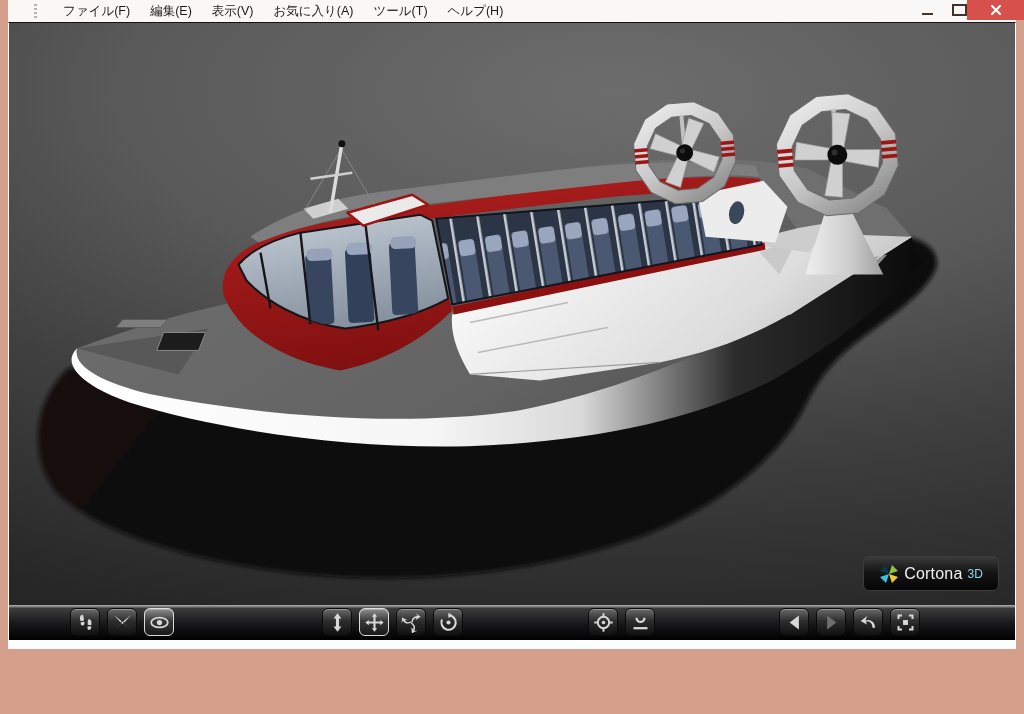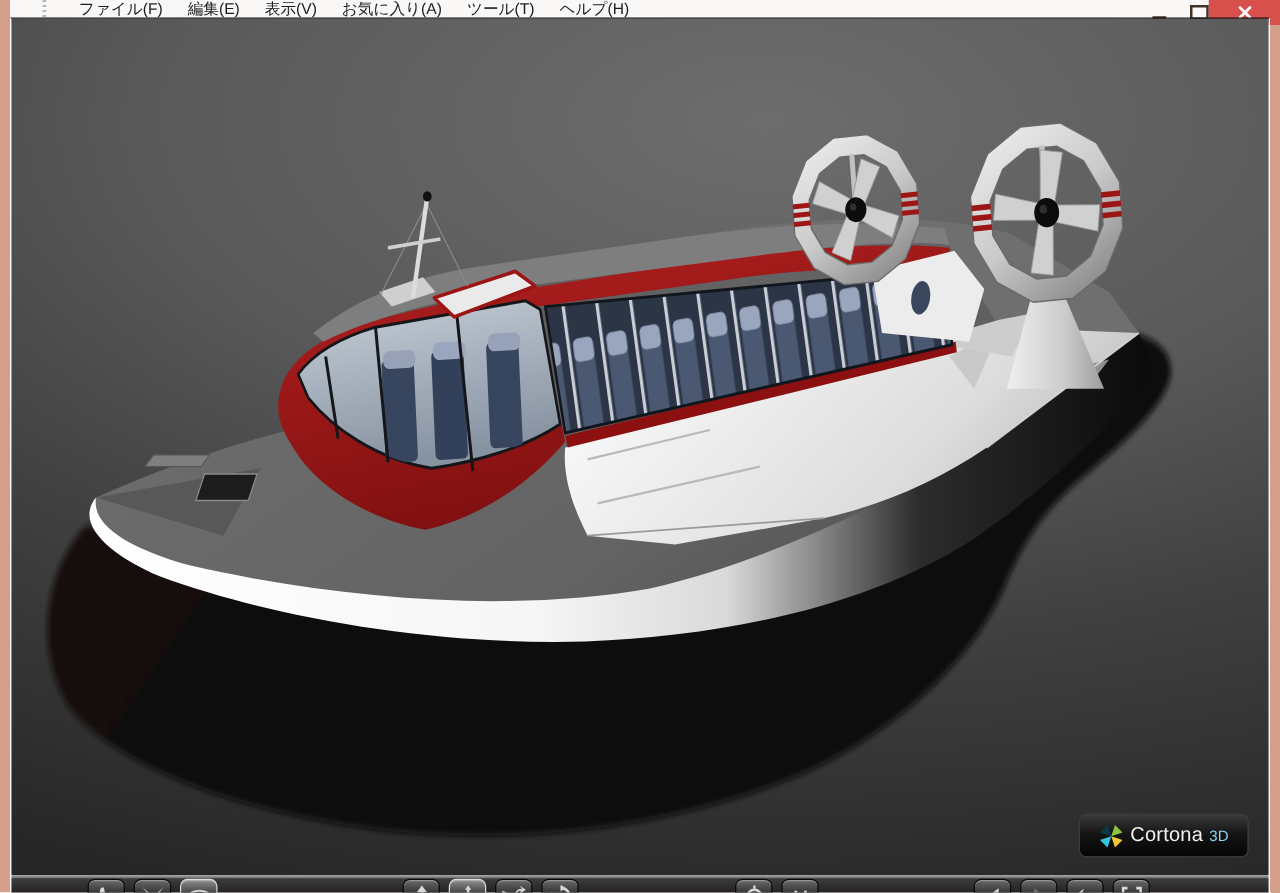--- a/index.html
+++ b/index.html
@@ -26,26 +26,26 @@
   .caret{width:0;height:0;border-left:4px solid transparent;border-right:4px solid transparent;border-top:5px solid #5a5a5a;}
   .refresh-btn{position:absolute;left:304px;top:3px;width:28px;height:29px;background:#fff;border:1px solid #8b7a70;box-sizing:border-box;display:flex;align-items:center;justify-content:center;}
   .tab{position:absolute;left:333px;top:3px;width:213px;height:32px;background:linear-gradient(#fefefe,#f2f1ef);border:1px solid #a08d82;border-bottom:none;box-sizing:border-box;display:flex;align-items:center;padding:0 7px;gap:6px;}
   .tab-title{flex:1;font-size:12.5px;color:#151515;white-space:nowrap;overflow:hidden;}
   .newtab{position:absolute;left:549px;top:6px;width:27px;height:26px;background:#c8b1a5;border:1px solid #ab9184;box-sizing:border-box;}
   .ti{position:absolute;top:7px;}
   .ti.home{right:64px;} .ti.star{right:39px;} .ti.gear{right:13px;}
 
   
   .client{margin:0 8px;background:#fff;}
-  .menubar{height:14px;background:#f9f8f7;display:flex;align-items:center;}
+  .menubar{height:22px;background:#f9f8f7;display:flex;align-items:center;}
   .grip{width:3px;height:14px;margin:0 16px 0 26px;background:repeating-linear-gradient(180deg,#b5b5b5 0 2px,#f9f8f7 2px 4px);}
   .menu-item{font-size:12.5px;color:#1b1b1b;padding:3px 10px;cursor:default;}
 
   
-  .viewport{position:relative;height:686px;box-sizing:border-box;border-top:1px solid #141414;border-left:1px solid #fff;border-right:1px solid #fff;
+  .viewport{position:relative;height:583px;box-sizing:border-box;border-top:1px solid #141414;border-left:1px solid #fff;border-right:1px solid #fff;
     background:radial-gradient(ellipse 130% 95% at 60% 12%, #6d6d6d 0%, #595959 38%, #404040 64%, #262626 100%);}
   .viewport>svg{display:block;width:100%;height:100%;}
   .logo3d{position:absolute;right:16px;bottom:14px;width:134px;height:33px;border-radius:6px;border:1px solid #3c3c3c;
     background:linear-gradient(180deg,#3a3a3a 0%,#151515 45%,#050505 100%);display:flex;align-items:center;justify-content:center;gap:5px;}
   .logo3d .brand{color:#f0f0f0;font-size:16px;letter-spacing:.2px;}
   .logo3d .suffix{color:#8ed4f2;font-size:12px;}
 
   
   .toolbar3d{position:relative;height:35px;border-left:1px solid #fff;border-right:1px solid #fff;box-sizing:border-box;
     background:linear-gradient(180deg,#ababab 0,#7a7a7a 2px,#3c3c3c 3px,#17171a 55%,#000 100%);}

